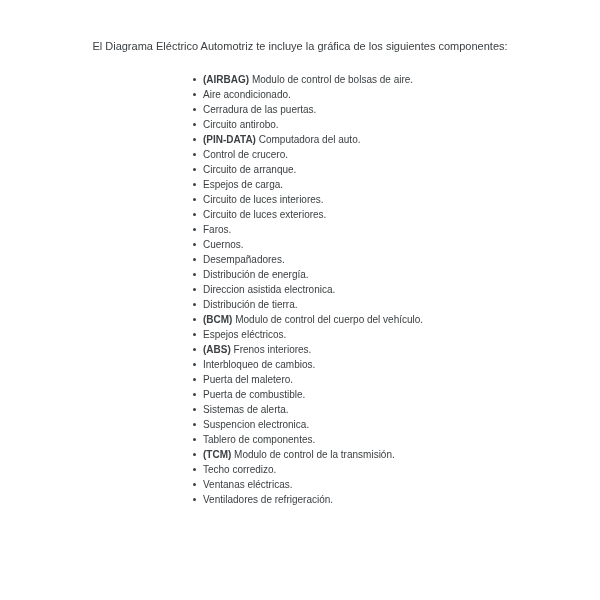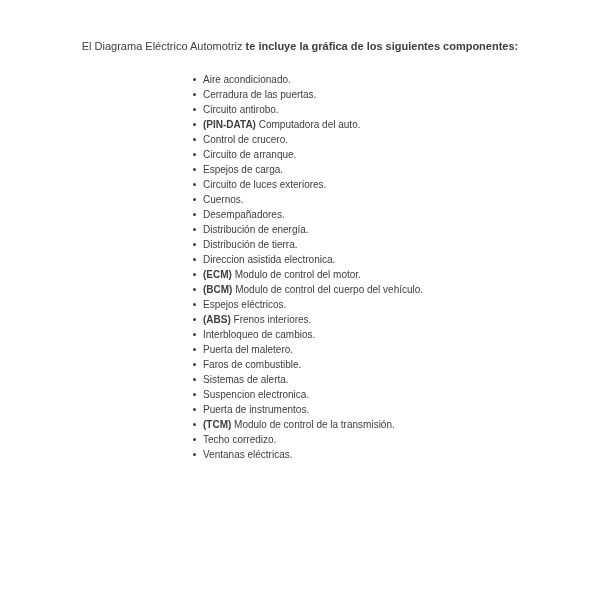--- a/index.html
+++ b/index.html
@@ -20,21 +20,21 @@
   .title {
     width: 460px;
     margin: 0 auto;
     text-align: center;
     font-size: 11px;
     line-height: 18px;
     font-weight: 400;
     color: #3c4043;
   }
   .title strong {
-    font-weight: 700;
+    font-weight: 400;
   }
   ul.components {
     list-style: none;
     margin: 17px 0 0 0;
     padding: 0 0 0 203px;
   }
   ul.components li {
     position: relative;
     font-size: 10px;
     line-height: 15px;
@@ -53,40 +53,43 @@
   ul.components li strong {
     font-weight: 700;
   }
 </style>
 </head>
 <body style="background: rgb(255, 255, 255); color: rgb(60, 64, 67);">
 
 <div class="doc">
   <h1 class="title"><span>El Diagrama Eléctrico Automotriz</span> <strong>te incluye la gráfica de los siguientes componentes:</strong></h1>
   <ul class="components">
+      <li><strong>(AIRBAG)</strong> <span>Modulo de control de bolsas de aire.</span></li>
       <li><span>Aire acondicionado.</span></li>
       <li><span>Cerradura de las puertas.</span></li>
       <li><span>Circuito antirobo.</span></li>
       <li><strong>(PIN-DATA)</strong> <span>Computadora del auto.</span></li>
       <li><span>Control de crucero.</span></li>
       <li><span>Circuito de arranque.</span></li>
       <li><span>Espejos de carga.</span></li>
+      <li><span>Circuito de luces interiores.</span></li>
       <li><span>Circuito de luces exteriores.</span></li>
+      <li><span>Faros.</span></li>
       <li><span>Cuernos.</span></li>
       <li><span>Desempañadores.</span></li>
       <li><span>Distribución de energía.</span></li>
+      <li><span>Direccion asistida electronica.</span></li>
       <li><span>Distribución de tierra.</span></li>
-      <li><span>Direccion asistida electronica.</span></li>
-      <li><strong>(ECM)</strong> <span>Modulo de control del motor.</span></li>
       <li><strong>(BCM)</strong> <span>Modulo de control del cuerpo del vehículo.</span></li>
       <li><span>Espejos eléctricos.</span></li>
       <li><strong>(ABS)</strong> <span>Frenos interiores.</span></li>
       <li><span>Interbloqueo de cambios.</span></li>
       <li><span>Puerta del maletero.</span></li>
-      <li><span>Faros de combustible.</span></li>
+      <li><span>Puerta de combustible.</span></li>
       <li><span>Sistemas de alerta.</span></li>
       <li><span>Suspencion electronica.</span></li>
-      <li><span>Puerta de instrumentos.</span></li>
+      <li><span>Tablero de componentes.</span></li>
       <li><strong>(TCM)</strong> <span>Modulo de control de la transmisión.</span></li>
       <li><span>Techo corredizo.</span></li>
       <li><span>Ventanas eléctricas.</span></li>
+      <li><span>Ventiladores de refrigeración.</span></li>
     </ul>
 </div>
 
 </body></html>

